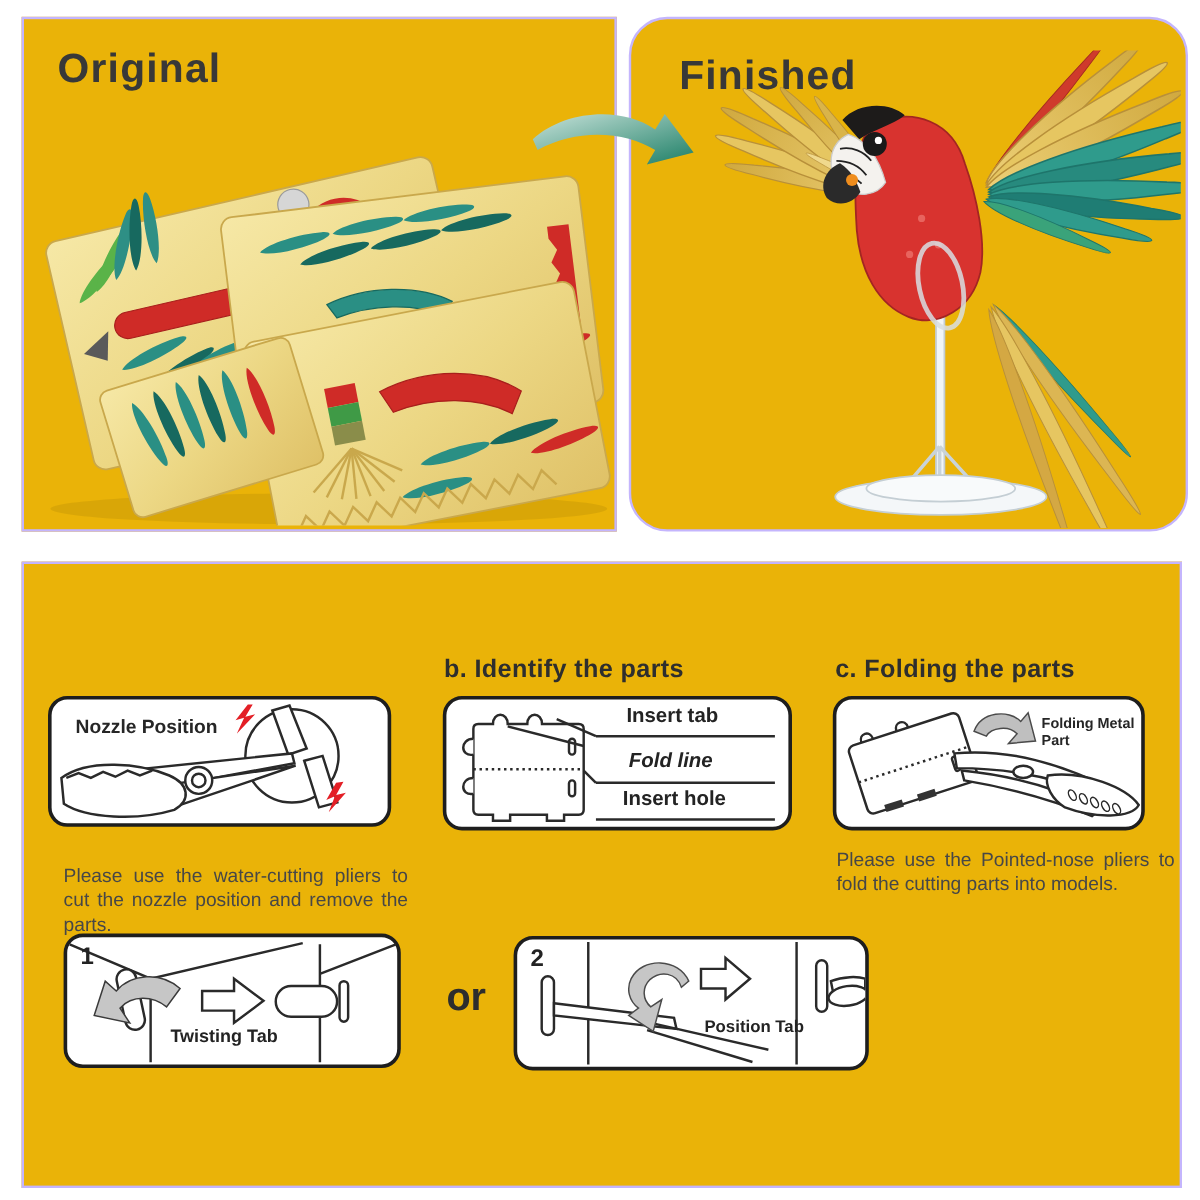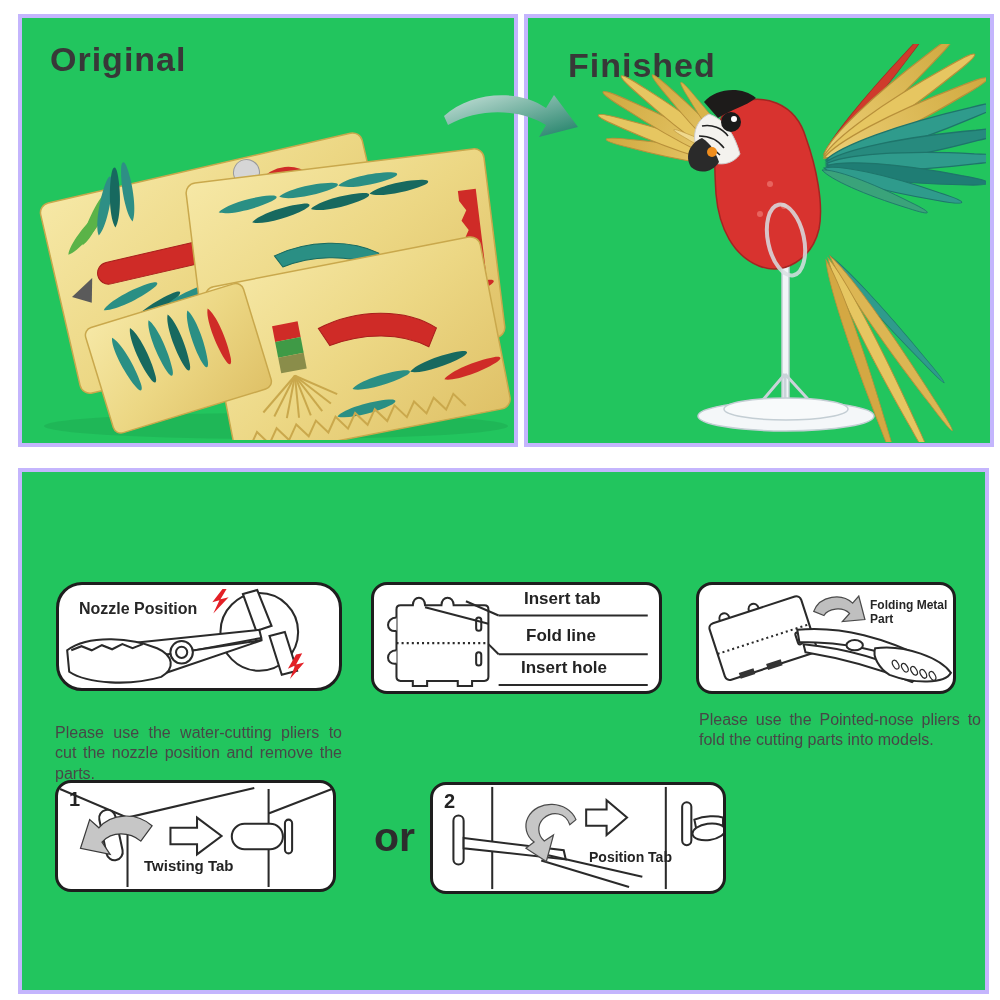--- a/index.html
+++ b/index.html
@@ -1,53 +1,53 @@
 <!DOCTYPE html>
 <html><head>
 <meta charset="utf-8">
 <style>
   html,body{margin:0;padding:0;background:#ffffff;}
   .page{position:relative;width:1000px;height:1000px;background:#ffffff;overflow:hidden;
         font-family:"Liberation Sans","DejaVu Sans",sans-serif;color:#3d3d3d;}
-  .panel{position:absolute;background:#22c55e;border:4px solid #c4b5fd;}
+  .panel{position:absolute;background:#eab308;border:2px solid #c4b5fd;}
   #panel-original{left:18px;top:14px;width:492px;height:425px;}
-  #panel-finished{left:524px;top:14px;width:462px;height:425px;}
+  #panel-finished{left:524px;top:14px;width:462px;height:425px;border-radius:32px;}
   .panel-title{position:absolute;font-size:34px;font-weight:bold;color:#383838;letter-spacing:1px;}
   #title-original{left:28px;top:22px;}
   #title-finished{left:40px;top:28px;}
   .illus{position:absolute;}
   #sheets-art{left:4px;top:106px;width:486px;height:316px;}
   #parrot-art{left:6px;top:26px;width:452px;height:398px;}
   #arrow-art{left:440px;top:80px;width:152px;height:74px;z-index:6;}
   #panel-install{left:18px;top:468px;width:963px;height:518px;}
   .inst-header{position:absolute;left:36px;top:42px;font-size:27px;color:#3e3e3e;letter-spacing:.5px;}
   .inst-header .bullet{font-size:17px;vertical-align:3px;margin-right:11px;}
   .sec-title{position:absolute;font-size:21px;font-weight:bold;color:#2e2e2e;letter-spacing:.3px;}
   #t-a{left:36px;top:76px;} #t-b{left:350px;top:76px;} #t-c{left:676px;top:76px;} #t-d{left:36px;top:268px;}
   .dbox{position:absolute;background:#fff;border:3px solid #1e1e1e;border-radius:16px;}
-  #box-a{left:34px;top:110px;width:280px;height:103px;border-radius:26px;}
+  #box-a{left:20px;top:110px;width:280px;height:103px;}
   #box-b{left:349px;top:110px;width:285px;height:106px;}
   #box-c{left:674px;top:110px;width:254px;height:106px;}
   #box-d1{left:33px;top:308px;width:275px;height:106px;}
   #box-d2{left:408px;top:310px;width:290px;height:106px;}
   .dbox svg{position:absolute;left:0;top:0;width:100%;height:100%;}
   .caption{position:absolute;font-size:16px;line-height:1.27;color:#474747;text-align:justify;}
   #cap-a{left:33px;top:222px;width:287px;margin-top:29px;}
   #cap-b{left:354px;top:222px;width:282px;}
   #cap-c{left:677px;top:222px;width:282px;}
   .box-label{position:absolute;font-weight:bold;color:#262626;}
   #lbl-nozzle{left:20px;top:15px;font-size:16px;}
   #lbl-folding{left:136px;top:13px;font-size:12px;padding-left:35px;}
   .blabel{position:absolute;font-weight:bold;font-size:17px;color:#232323;}
-  #lbl-tab{left:150px;top:4px;text-align:right;} #lbl-fold{left:152px;top:41px;} #lbl-hole{left:147px;top:73px;}
+  #lbl-tab{left:150px;top:4px;text-align:right;} #lbl-fold{left:152px;top:41px;font-style:italic;} #lbl-hole{left:147px;top:73px;}
   .box-num{position:absolute;left:11px;top:5px;font-size:20px;font-weight:bold;color:#232323;}
   .tab-label{position:absolute;font-weight:bold;color:#232323;}
   #lbl-bending{left:86px;top:74px;font-size:15px;}
   #lbl-twisting{left:156px;top:64px;font-size:14px;}
-  .or-label{position:absolute;left:352px;top:342px;font-size:41px;font-weight:bold;color:#2d2d2d;}
+  .or-label{position:absolute;left:352px;top:342px;font-size:33px;font-weight:bold;color:#2d2d2d;}
   svg .ln{stroke:#2a2a2a;stroke-width:2;fill:none;}
   svg .wh{fill:#ffffff;stroke:#2a2a2a;stroke-width:2;}
 </style>
 </head>
 <body>
 
 <div class="page">
 
   <div class="panel" id="panel-original">
     <div class="panel-title" id="title-original">Original</div>
@@ -205,20 +205,22 @@
       <linearGradient id="ar" x1="0" y1="0" x2="1" y2="1">
         <stop offset="0" stop-color="#c8e2da"></stop>
           <stop offset="1" stop-color="#1d7f66"></stop>
       </linearGradient>
     </defs>
     <path d="M4,36 C30,12 78,8 106,28 L114,15 L138,47 L99,57 L106,45 C82,30 42,26 8,45 Z" fill="url(#ar)"></path>
   </svg>
 
   <div class="panel" id="panel-install">
 
+    <div class="sec-title" id="t-b">b. Identify the parts</div>
+    <div class="sec-title" id="t-c">c. Folding the parts</div>
 
     <div class="dbox" id="box-a">
       <svg viewBox="0 0 274 97">
         <circle cx="196" cy="44" r="38" class="wh" stroke-width="2.5"></circle>
         <path d="M180,7 L194,3 L208,38 L193,43 Z" class="wh"></path>
         <path d="M206,48 L221,44 L233,82 L218,86 Z" class="wh"></path>
         <path d="M60,56 L196,42 L198,50 L90,70 Z" class="wh"></path>
         <path d="M199,52 L105,84 L92,68 Z" class="wh"></path>
         <path d="M8,62 C30,46 72,50 96,60 C112,67 114,80 100,88 C70,97 28,95 10,83 Z" class="wh"></path>
         <polyline points="12,62 22,58 32,62 42,57 52,61 62,56 72,60 82,56" class="ln" stroke-width="1.3"></polyline>

